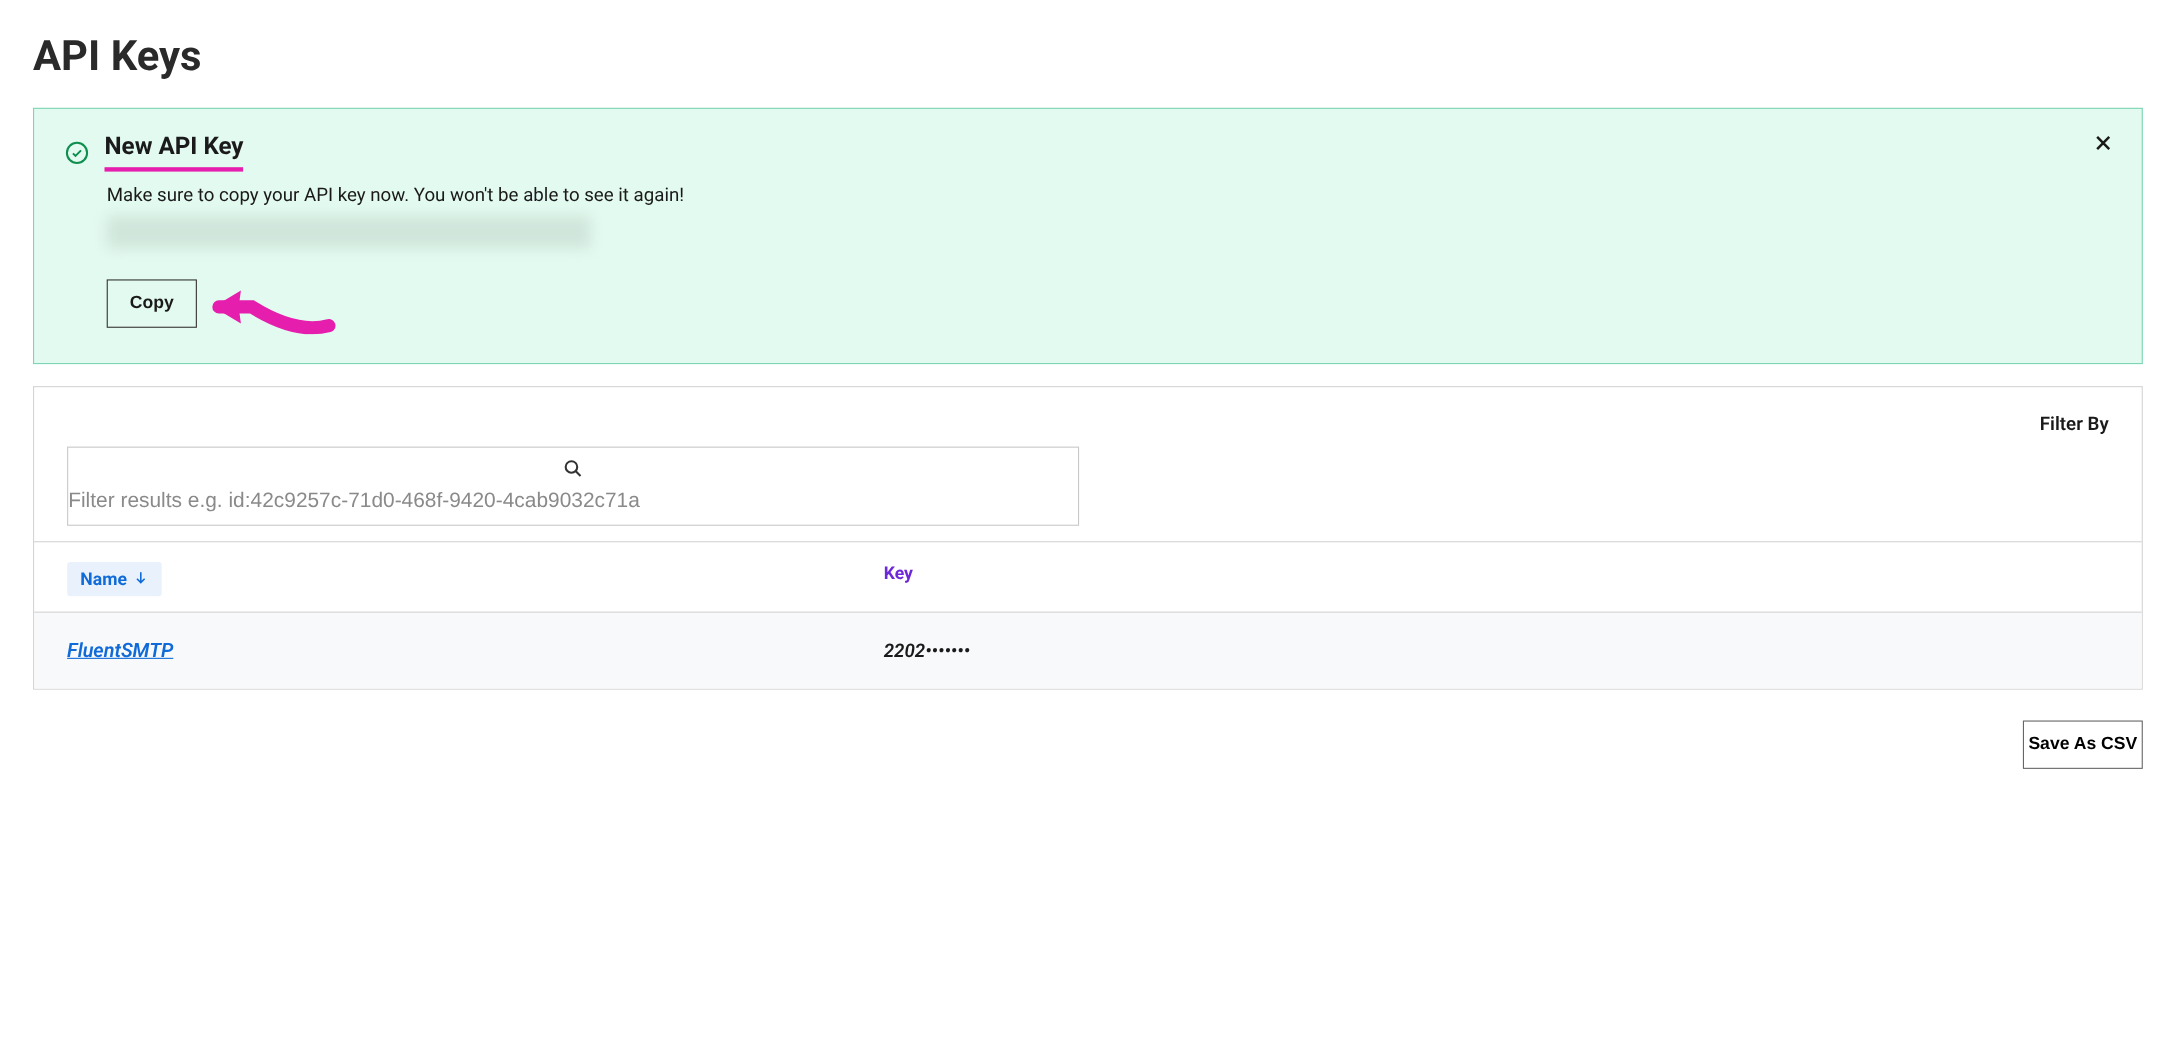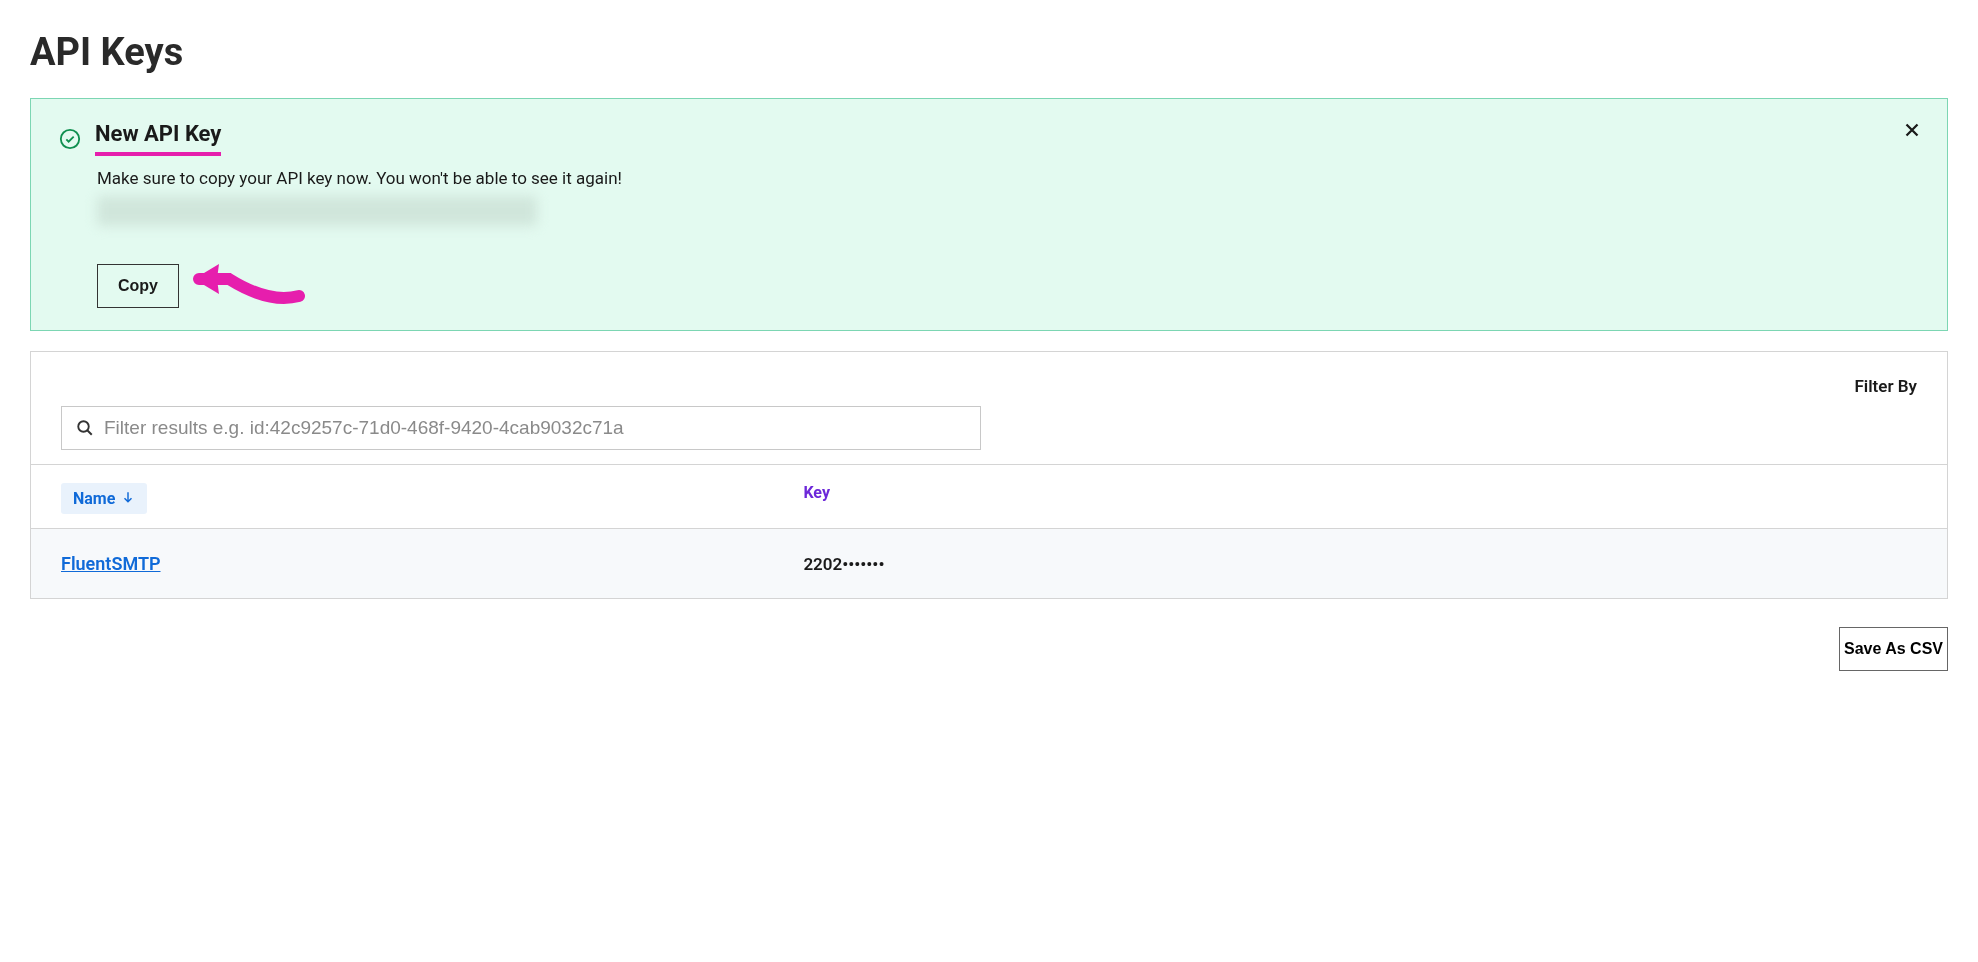--- a/index.html
+++ b/index.html
@@ -80,21 +80,21 @@
     background: transparent;
     border: 1px solid #333;
     padding: 12px 20px;
     font-size: 16px;
     font-weight: 600;
     cursor: pointer;
     color: #1a1a1a;
   }
   .copy-row {
     display: flex;
-    align-items: flex-end;
+    align-items: flex-start;
     gap: 10px;
   }
   .arrow-annotation {
     color: #e61ead;
   }
   .table-card {
     border: 1px solid #d4d4d4;
   }
   .filter-section {
     padding: 24px 30px 14px 30px;
@@ -104,23 +104,24 @@
     font-weight: 600;
     color: #1a1a1a;
     margin-bottom: 10px;
     display: block;
     text-align: right;
   }
   .filter-input-wrap {
     display: flex;
     align-items: center;
     border: 1px solid #c8c8c8;
-    padding: 10px 14px;
+    padding: 10px 0;
     max-width: 920px;
     gap: 10px;
+    flex-direction: column;
   }
   .filter-input {
     border: none;
     outline: none;
     font-size: 19px;
     width: 100%;
     color: #333;
     background: transparent;
   }
   .filter-input::placeholder { color: #8a8a8a; }
@@ -147,20 +148,21 @@
     font-weight: 700;
     font-size: 16px;
     color: #6d28d9;
   }
   .table-body-row {
     display: flex;
     align-items: center;
     border-top: 1px solid #d4d4d4;
     background: #f7f9fb;
     padding: 24px 30px;
+    font-style: italic;
   }
   .row-name a {
     color: #106ad8;
     font-weight: 600;
     font-size: 18px;
     text-decoration: underline;
   }
   .row-key {
     font-size: 17px;
     color: #1a1a1a;

